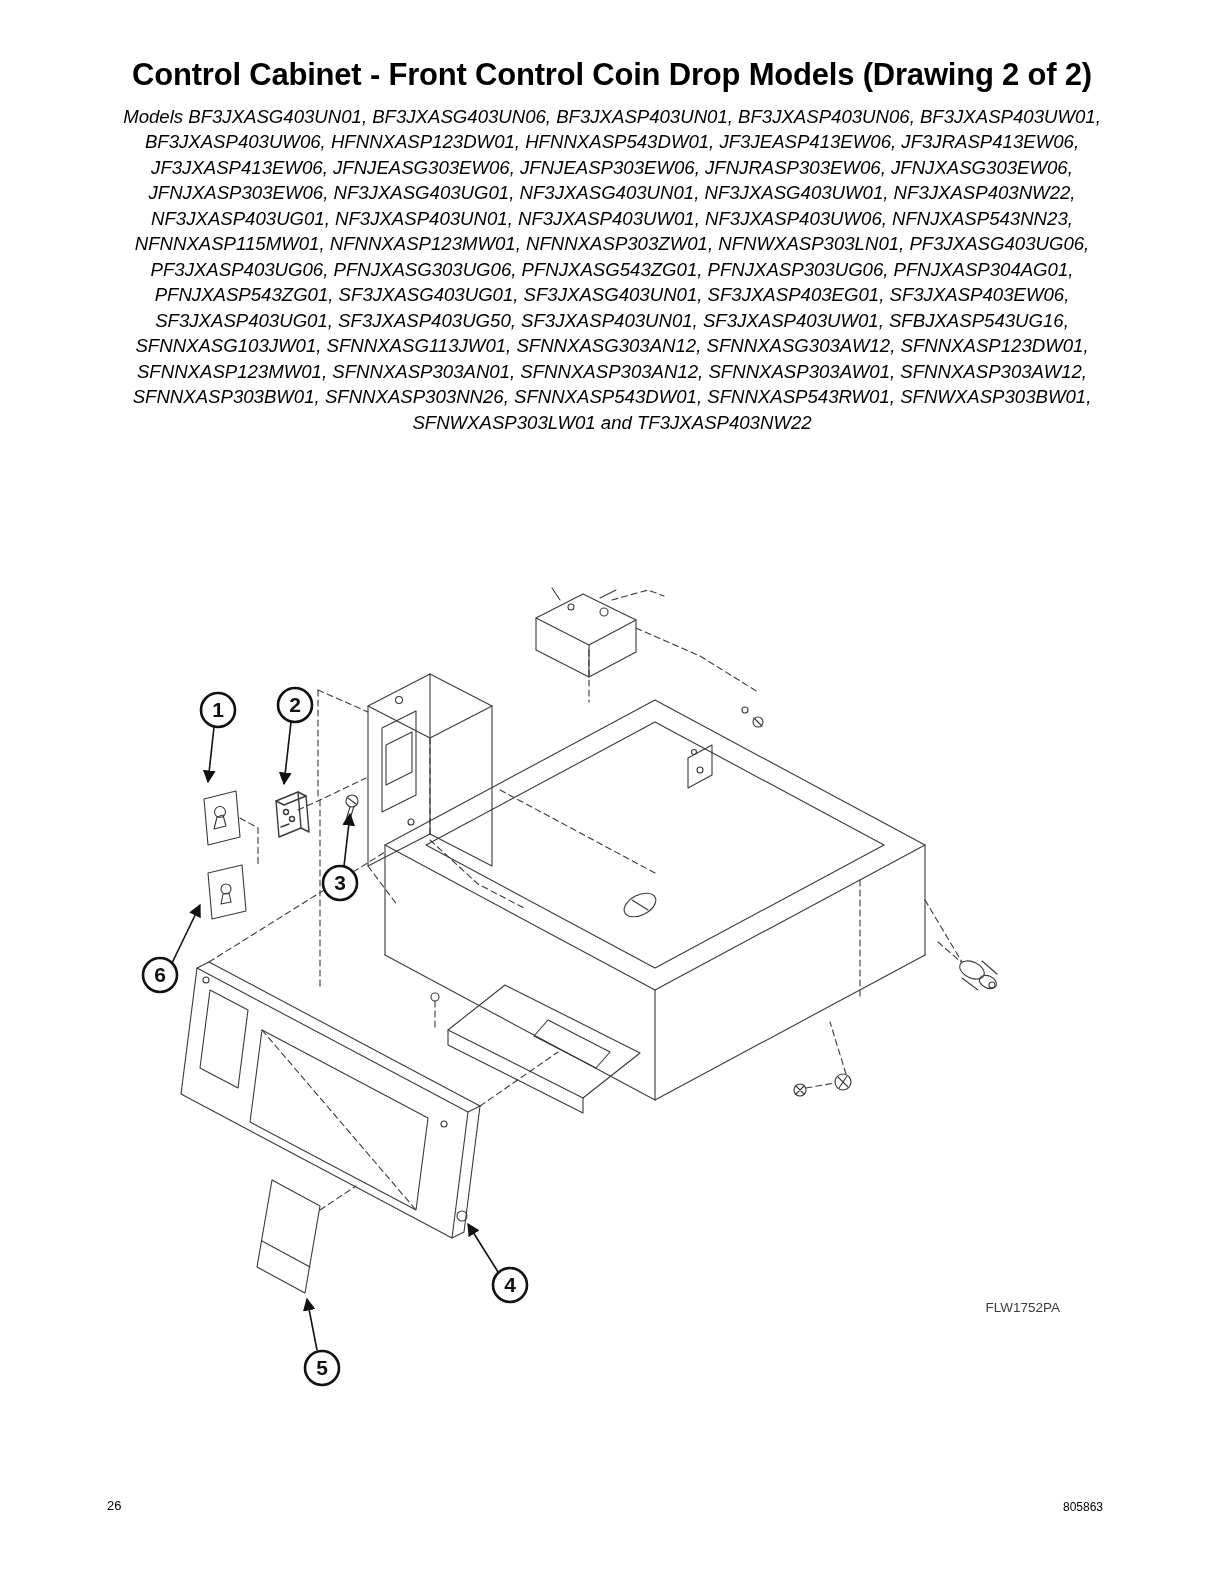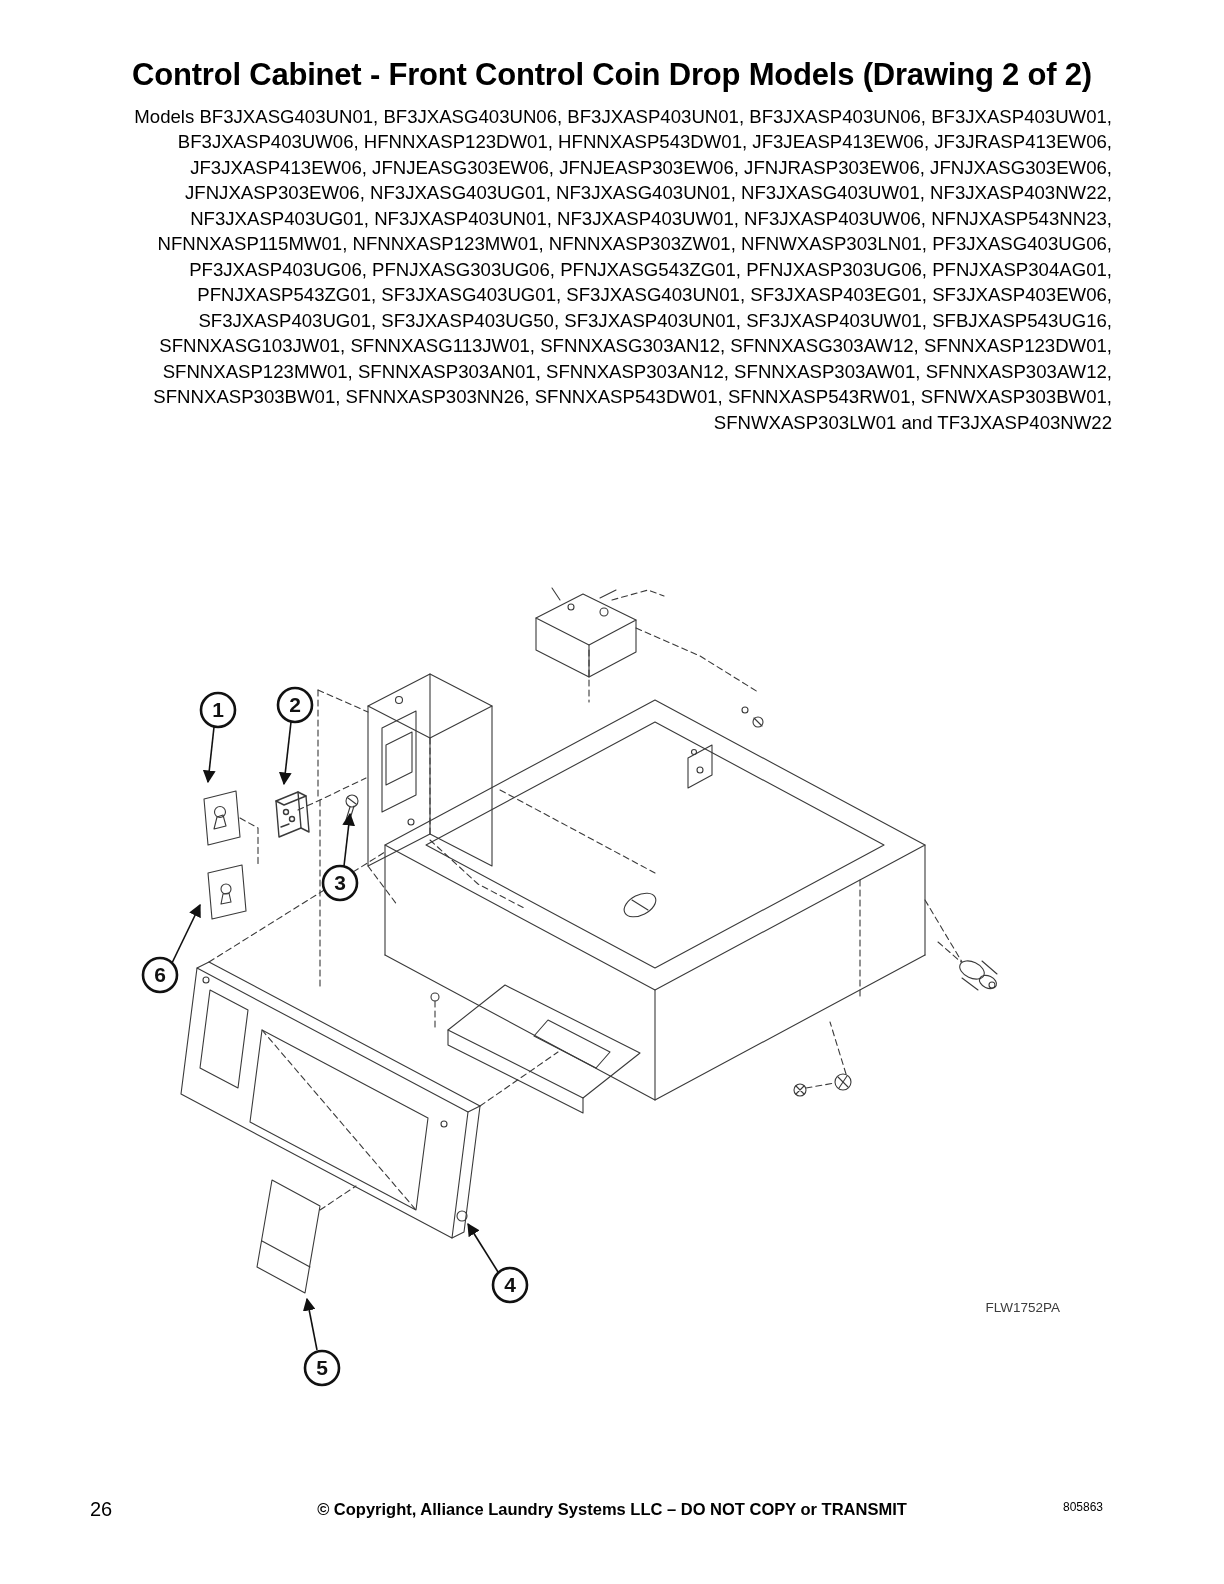--- a/index.html
+++ b/index.html
@@ -22,44 +22,45 @@
     text-align: center;
     font-size: 31px;
     font-weight: bold;
     letter-spacing: -0.2px;
   }
   .models {
     position: absolute;
     top: 104px;
     left: 112px;
     width: 1000px;
-    text-align: right;
+    text-align: center;
     font-size: 18.6px;
     line-height: 1.37;
+    font-style: italic;
   }
   .diagram-area {
     position: absolute;
     top: 560px;
     left: 0;
     width: 1224px;
     height: 880px;
   }
   .diagram-svg { position: absolute; left: 0; top: 0; }
   .footer {
     position: absolute;
     top: 1498px;
     left: 0;
     width: 100%;
     height: 30px;
   }
   .page-number {
     position: absolute;
-    left: 90px;
+    left: 107px;
     top: 0;
-    font-size: 20px;
+    font-size: 13px;
   }
   .copyright {
     position: absolute;
     left: 0;
     top: 2px;
     width: 100%;
     text-align: center;
     font-size: 16.5px;
     font-weight: bold;
   }
@@ -255,17 +256,16 @@
           <text class="callout-num" x="160" y="982" text-anchor="middle" fill="#111">6</text>
         </g>
       </g>
 
       <text class="fig-code" x="1060" y="1312" text-anchor="end" fill="#3c3c3c">FLW1752PA</text>
     </svg>
   </div>
 
   <div class="footer">
     <span class="page-number">26</span>
-    <span class="copyright">© Copyright, Alliance Laundry Systems LLC – DO NOT COPY or TRANSMIT</span>
     <span class="doc-number">805863</span>
   </div>
 
 </div>
 
 </body></html>

